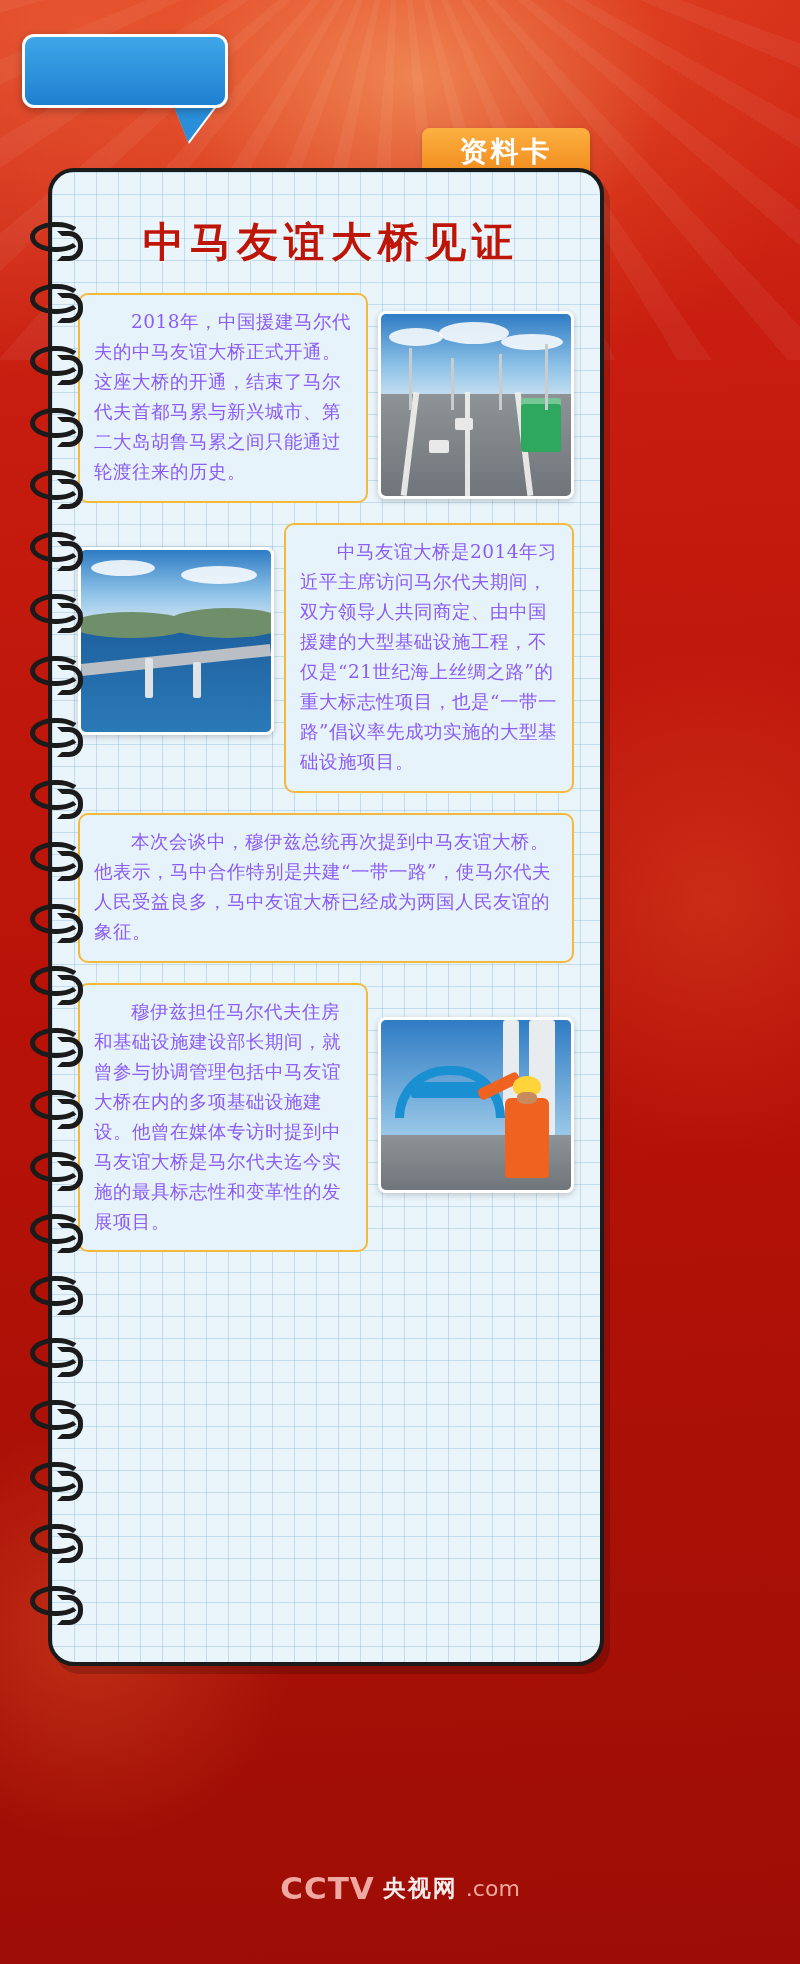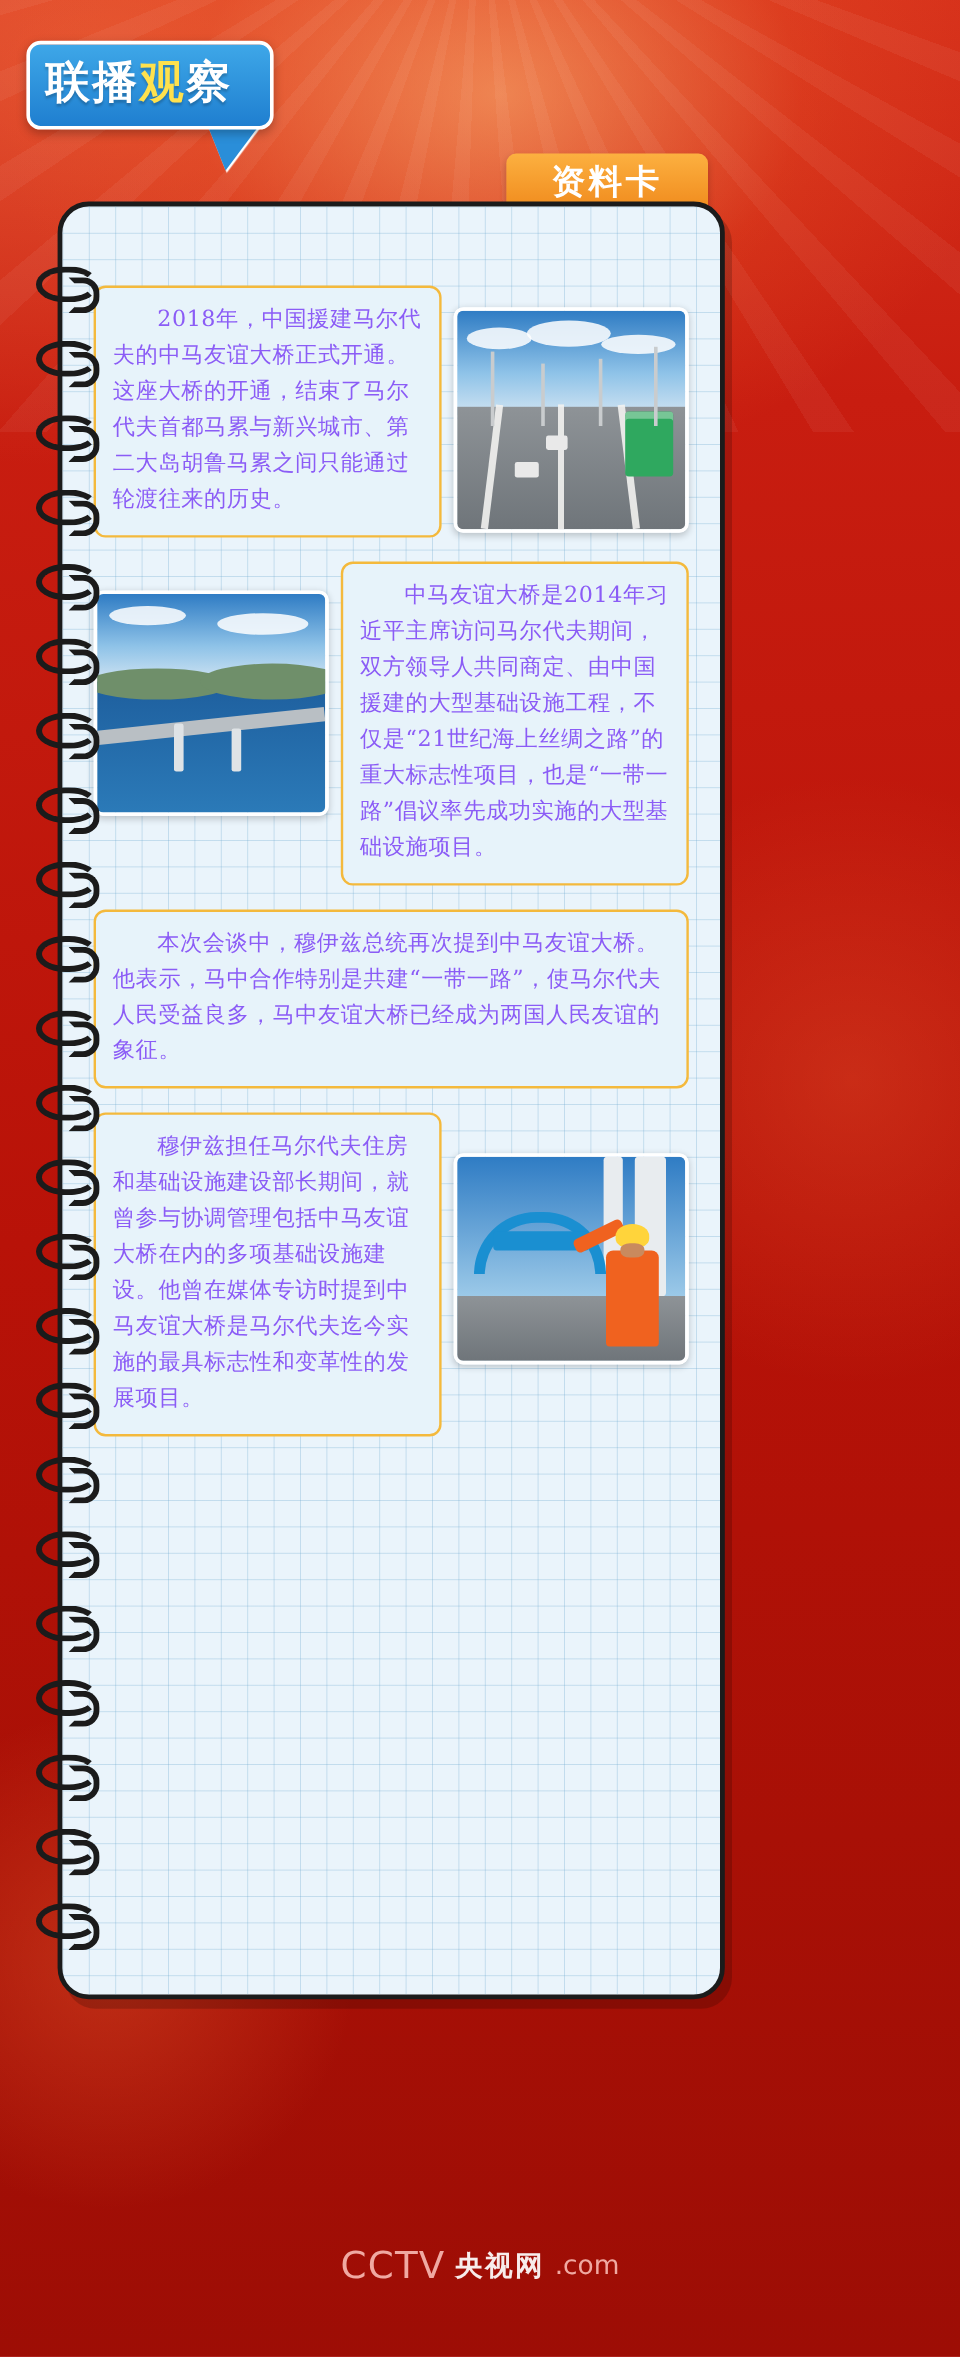--- a/index.html
+++ b/index.html
@@ -254,21 +254,21 @@
   .tower { position:absolute; background:#e8ecef; border-radius:3px; }
 
   
   .footer {
     position: absolute;
     left: 0; right: 0; bottom: 58px;
     display: flex; align-items: center; justify-content: center; gap: 8px;
   }
   .cctv {
     font-family: "DejaVu Sans", sans-serif;
-    font-weight: normal;
+    font-weight: bold;
     font-size: 31px;
     color: #f0a9a2;
     letter-spacing: 1px;
   }
   .cn {
     font-family: "DejaVu Serif", serif;
     font-weight: bold;
     font-size: 23px;
     color: #f7eceb;
     letter-spacing: 2px;
@@ -284,34 +284,34 @@
 
 <div class="bg">
   <div class="bg-rays"></div>
   <div class="bg-glow-b"></div>
   <div class="bg-glow-c"></div>
 </div>
 
 <div class="logo-wrap">
   <div class="logo-tail"></div>
   <div class="logo-bubble"></div>
-  <div class="logo-text"><span>联播</span><span class="accent">观</span><span>察</span></div>
 </div>
 
 <div class="ribbon">
   <span class="ribbon-text">资料卡</span>
 </div>
 
 <div class="notebook">
 
   <div class="paper">
     <div class="paper-grid"></div>
     <div class="paper-inner">
 
       <div class="headline">
+        <div>中马友谊大桥见证</div>
       </div>
 
       <div class="block">
         <div class="row">
           <div class="textcard w-left">
             <p>2018年，中国援建马尔代夫的中马友谊大桥正式开通。这座大桥的开通，结束了马尔代夫首都马累与新兴城市、第二大岛胡鲁马累之间只能通过轮渡往来的历史。</p>
           </div>
           <div class="photo p1">
             <div class="sky"></div>
             <div class="cloud" style="left:8px;top:14px;width:54px;height:18px;"></div>

